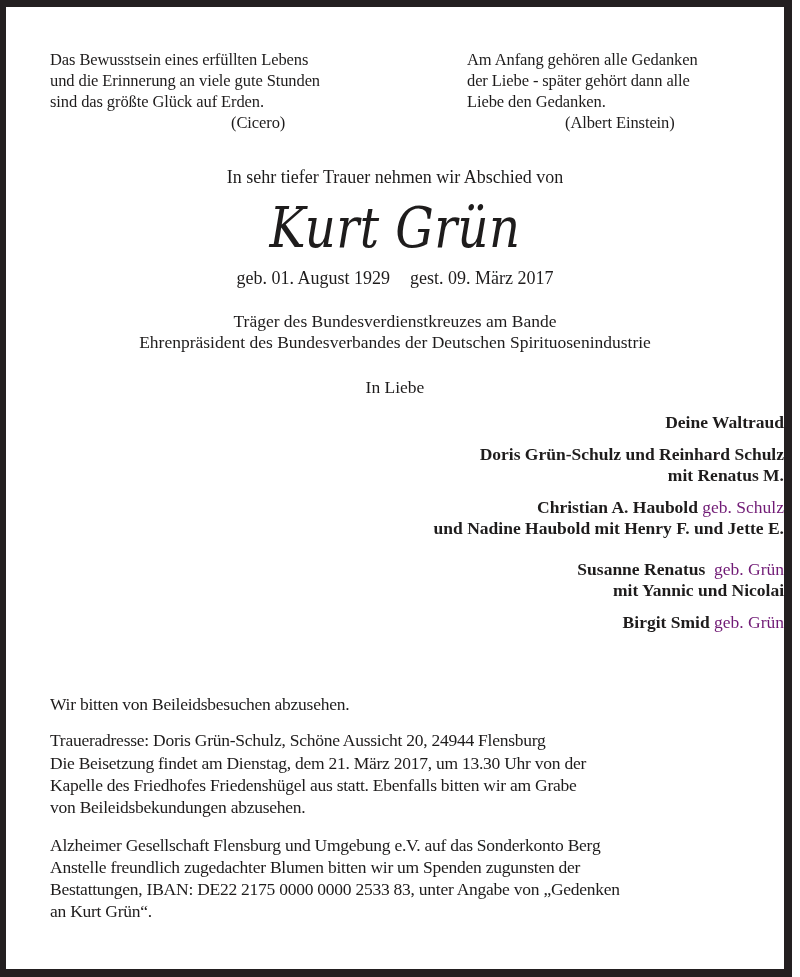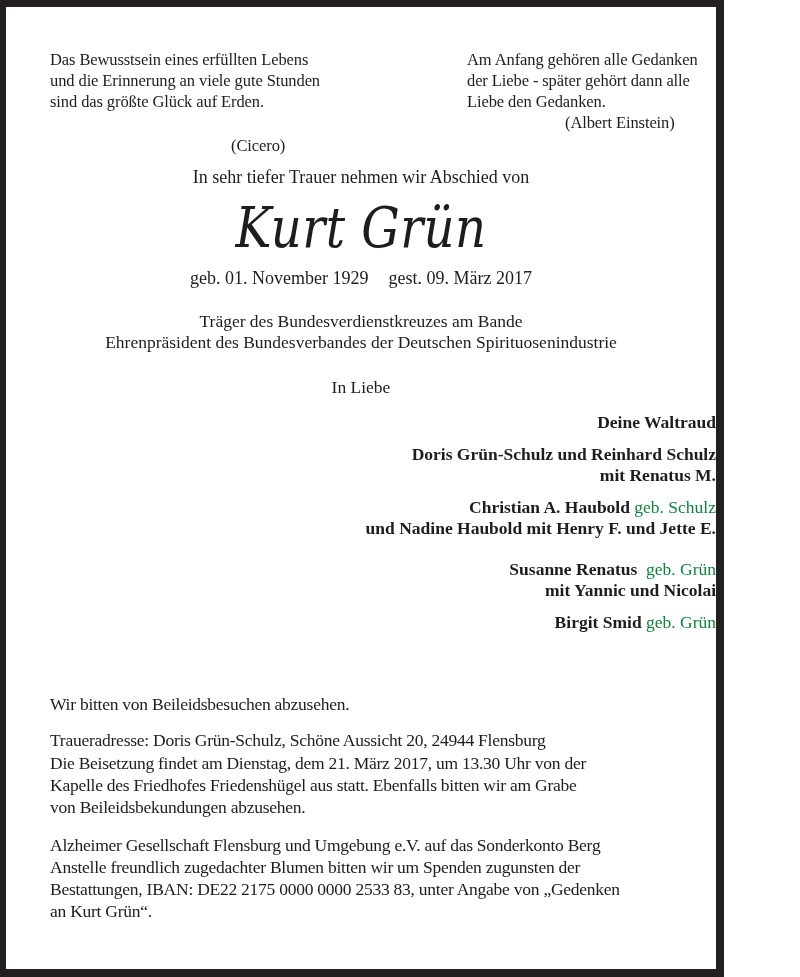--- a/index.html
+++ b/index.html
@@ -7,21 +7,21 @@
       width: 800px; height: 977px;
       background: #ffffff;
       position: relative;
       overflow: hidden;
       font-family: "DejaVu Serif", "Liberation Serif", serif;
       color: #1e1c1c;
     }
     .frame {
       position: absolute;
       left: 0; top: 0;
-      width: 724px; height: 977px;
+      width: 792px; height: 977px;
       box-sizing: border-box;
       border-top: 7px solid #231f20;
       border-left: 6px solid #231f20;
       border-right: 8px solid #231f20;
       border-bottom: 8px solid #231f20;
       background: #fff;
     }
     .inner {
       position: absolute;
       left: 0; top: 0; right: 0; bottom: 0;
@@ -29,21 +29,21 @@
     .quote {
       position: absolute;
       font-family: "Liberation Serif", serif;
       font-size: 16.5px;
       line-height: 21px;
       letter-spacing: -0.1px;
     }
     .quote .line { display: block; white-space: nowrap; }
     .quote .author { display: block; white-space: nowrap; }
     .quote-left { left: 44px; top: 42px; }
-    .quote-left .author { padding-left: 181px; margin-top: 23px; }
+    .quote-left .author { padding-left: 181px; }
     .quote-right { left: 461px; top: 42px; }
     .quote-right .author { padding-left: 98px; }
 
     .center {
       position: absolute;
       left: 0; right: 0;
       text-align: center;
       font-family: "Liberation Serif", serif;
       white-space: nowrap;
     }
@@ -66,21 +66,21 @@
     .family {
       position: absolute;
       left: 0; right: 0;
       text-align: right;
       font-family: "Liberation Serif", serif;
       font-size: 17.5px;
       line-height: 21px;
       white-space: nowrap;
     }
     .family .b { font-weight: bold; }
-    .family .n { font-weight: normal; color: #15803d; }
+    .family .n { font-weight: normal; color: #701a75; }
     .family .row { display: block; }
     .fam-1 { top: 405px; }
     .fam-2 { top: 437px; }
     .fam-3 { top: 490px; }
     .fam-4 { top: 552px; }
     .fam-5 { top: 605px; padding-left: 42px; }
 
     .body {
       position: absolute;
       left: 44px; width: 712px;
@@ -113,21 +113,21 @@
       <span class="line">der Liebe - später gehört dann alle</span>
       <span class="line">Liebe den Gedanken.</span>
       <span class="author">(Albert Einstein)</span>
     </div>
 
     <div class="center intro">In sehr tiefer Trauer nehmen wir Abschied von</div>
 
     <div class="center name">Kurt Grün</div>
 
     <div class="center dates">
-      <span>geb. 01. November 1929</span><span class="gap"></span><span>gest. 09. März 2017</span>
+      <span>geb. 01. August 1929</span><span class="gap"></span><span>gest. 09. März 2017</span>
     </div>
 
     <div class="center honors">
       <span>Träger des Bundesverdienstkreuzes am Bande</span>
       <span>Ehrenpräsident des Bundesverbandes der Deutschen Spirituosenindustrie</span>
     </div>
 
     <div class="center in-liebe">In Liebe</div>
 
     <div class="family fam-1">

